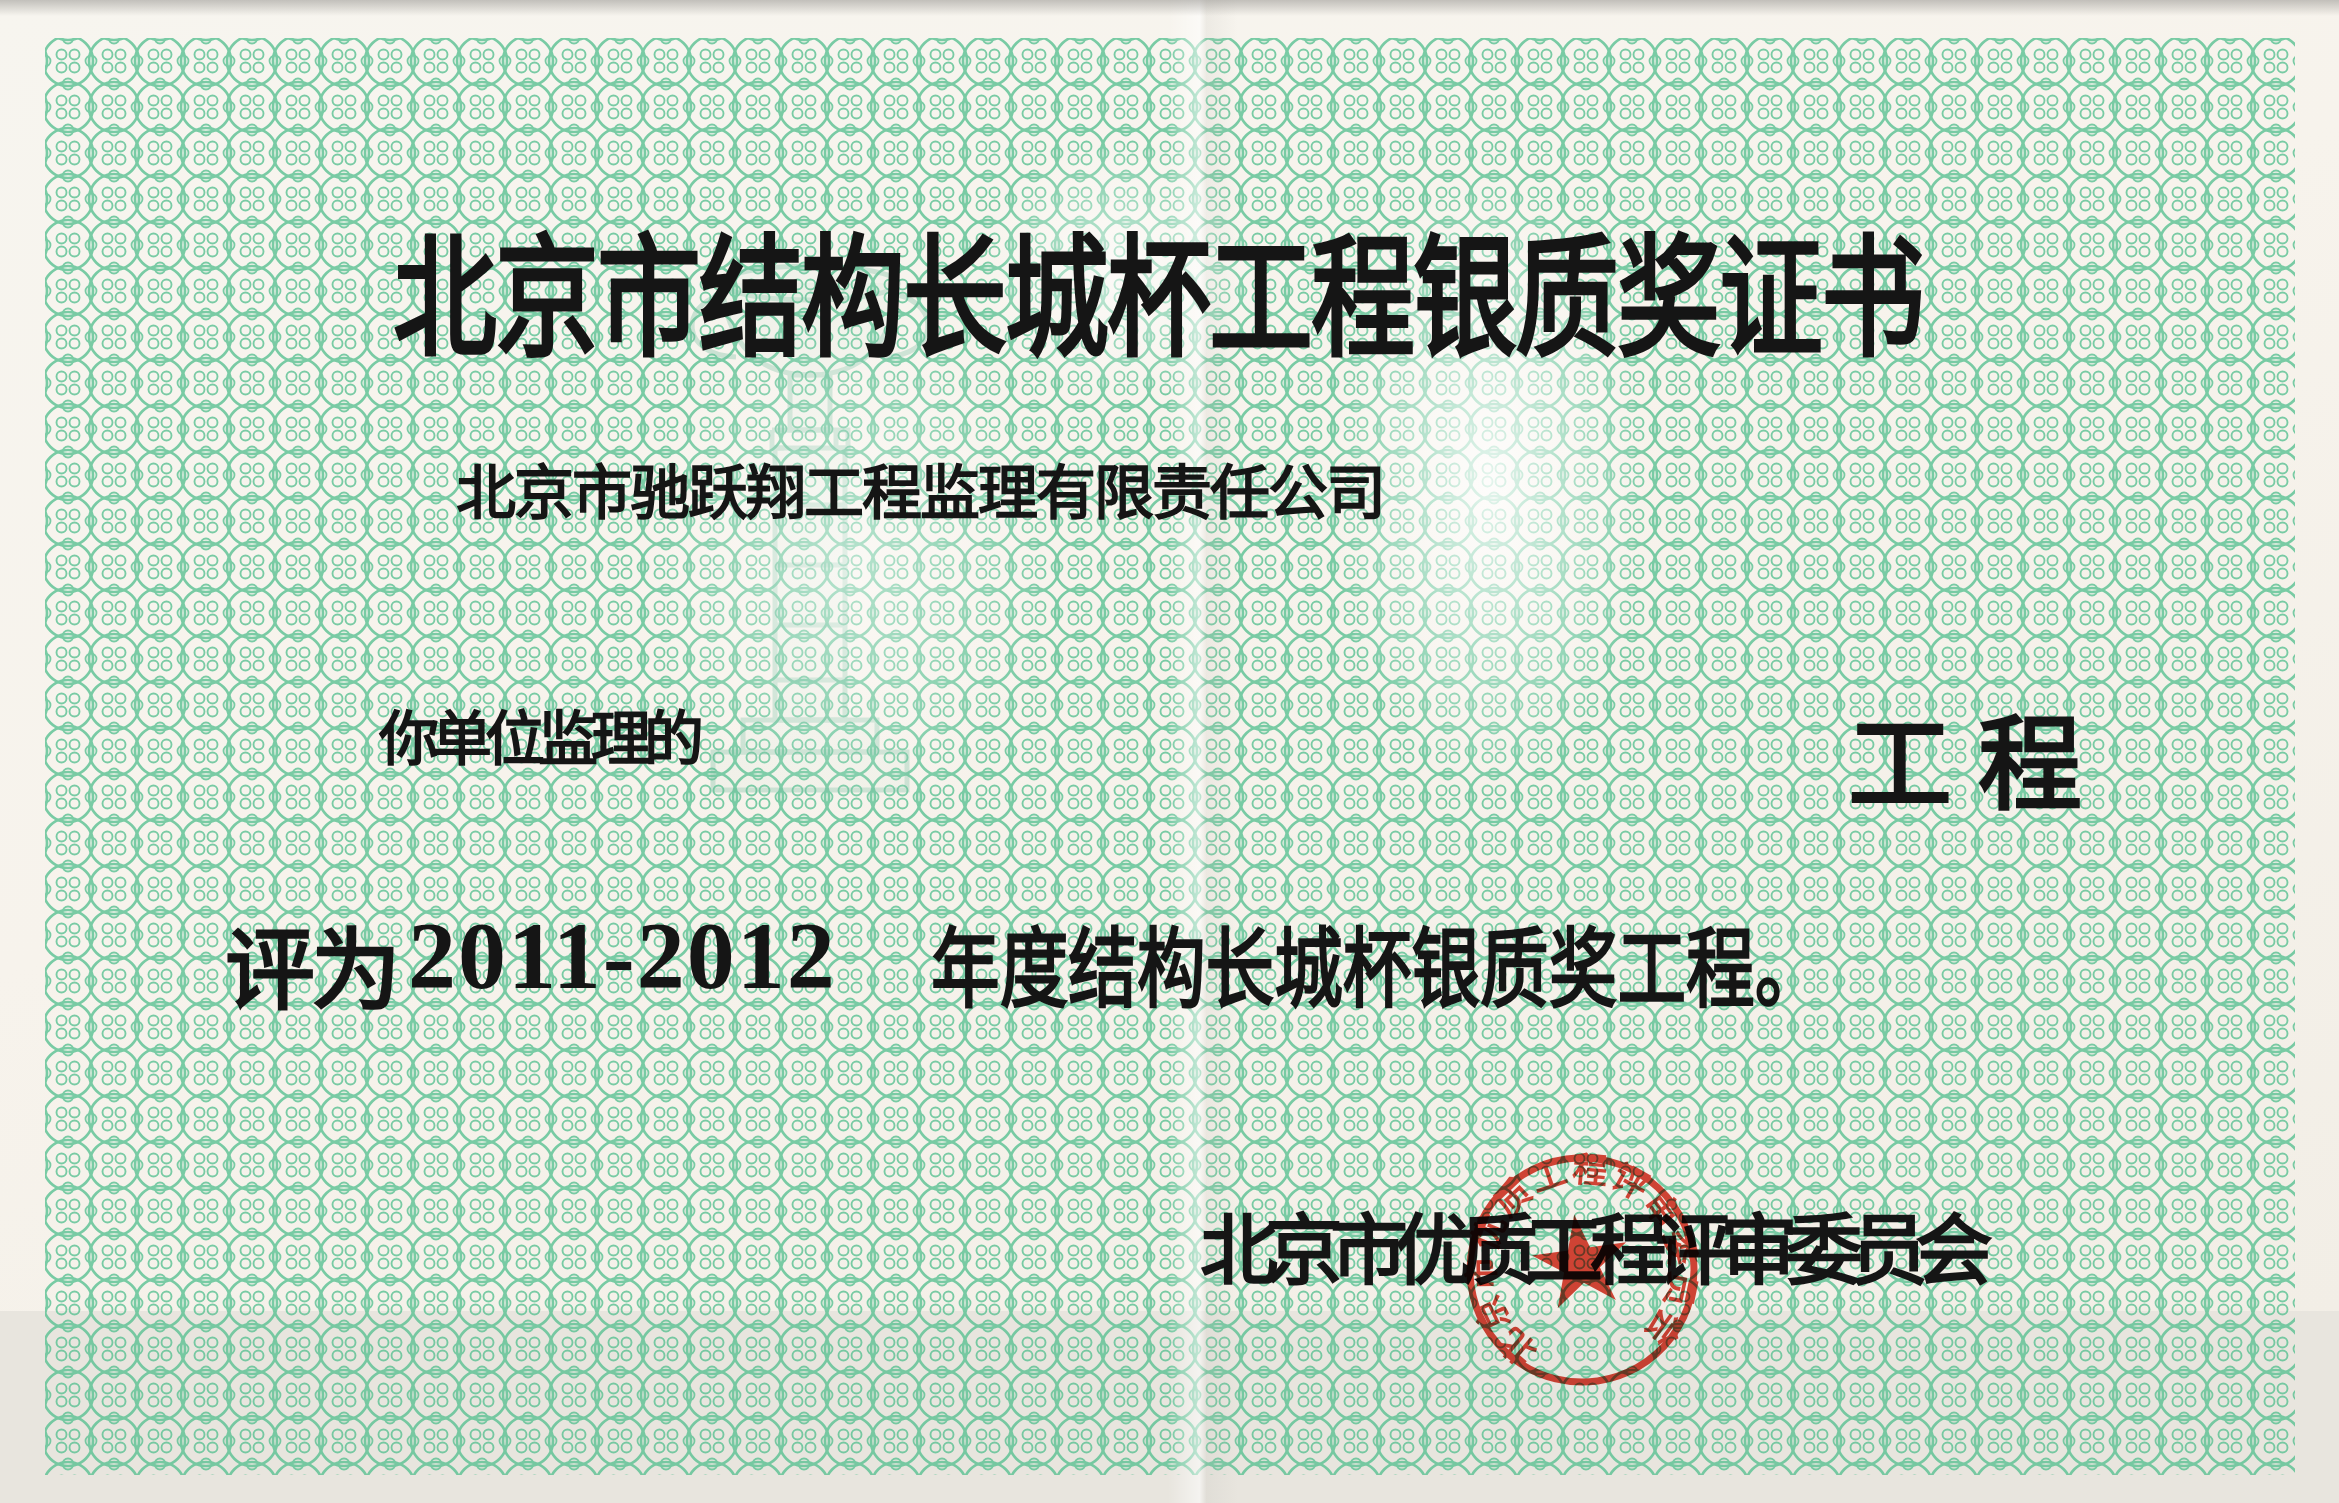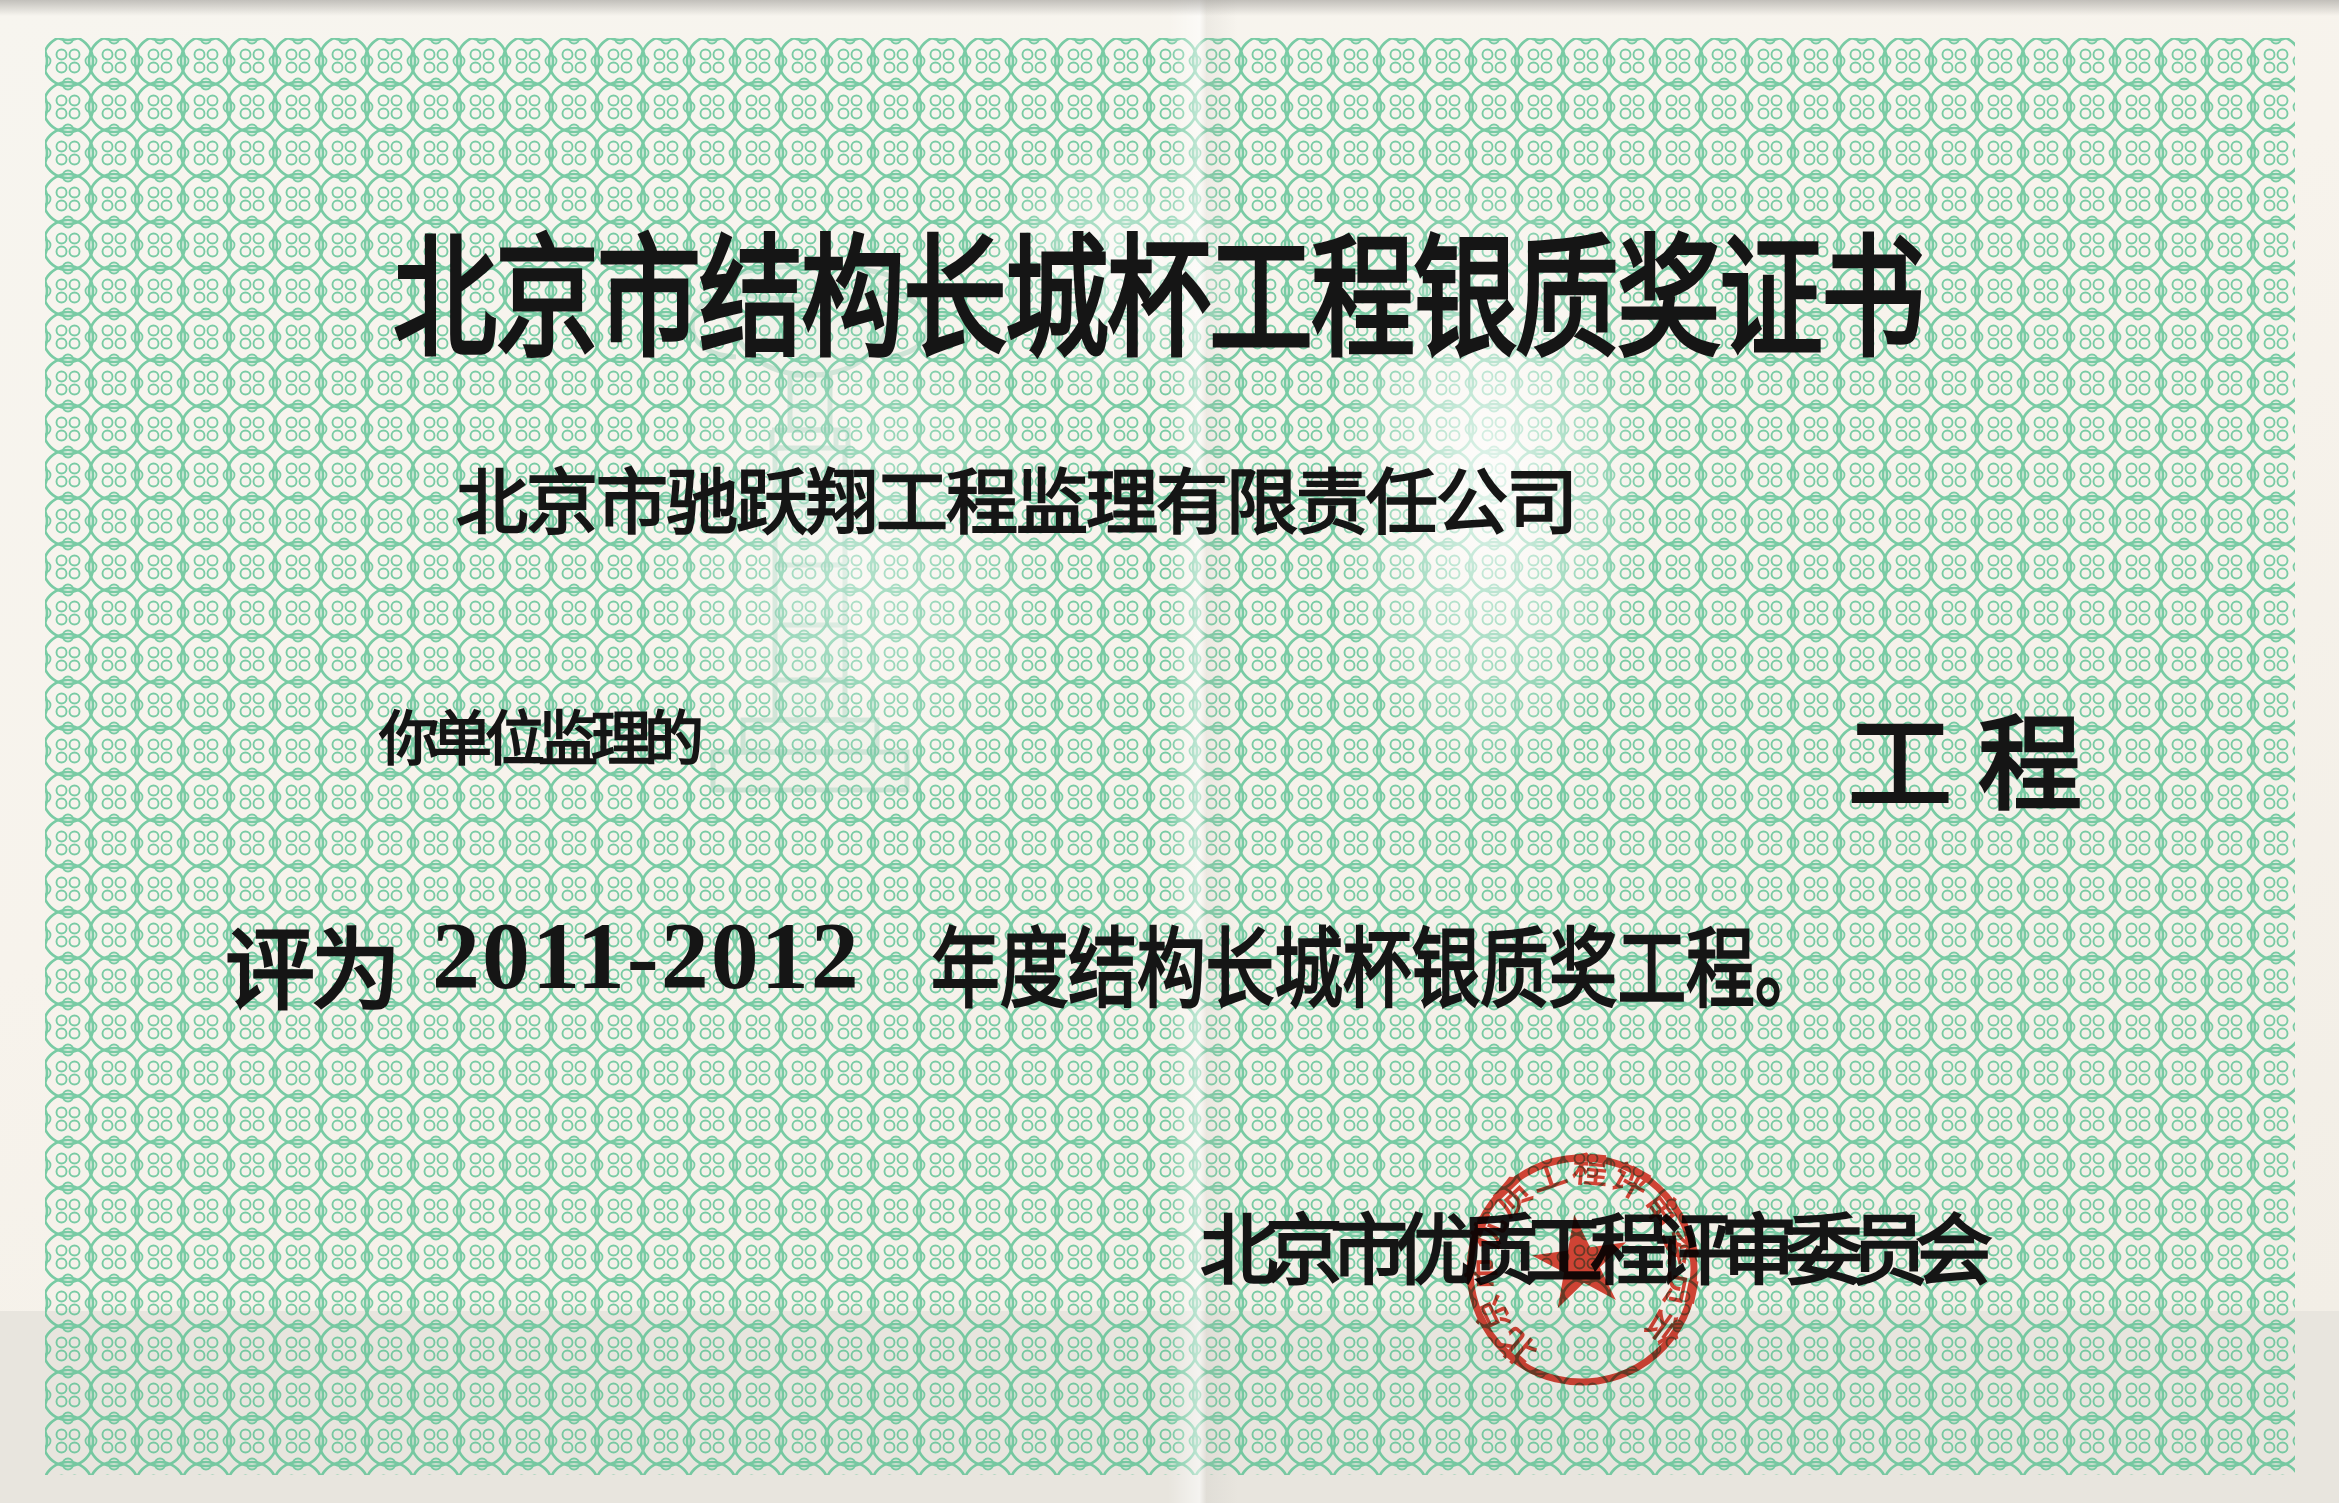--- a/index.html
+++ b/index.html
@@ -22,26 +22,26 @@
     background:radial-gradient(closest-side,rgba(255,255,255,.45),rgba(255,255,255,0));}
   .glare3{left:980px;top:140px;width:280px;height:260px;z-index:3;
     background:radial-gradient(closest-side,rgba(255,255,255,.6),rgba(255,255,255,0));}
   
   .txt{position:absolute;white-space:nowrap;z-index:4;color:#151515;}
   .f-hei{font-family:"Liberation Sans",sans-serif;}
   .f-song{font-family:"Liberation Serif",serif;}
   .f-kai{font-family:"DejaVu Serif",serif;}
   .title{left:393px;top:190px;font-size:104px;font-weight:900;letter-spacing:-2px;
          transform:scaleY(1.28);transform-origin:left top;}
-  .company{left:456px;top:444px;font-size:72px;font-weight:700;letter-spacing:-2px;text-align:center;}
+  .company{left:456px;top:444px;font-size:60px;font-weight:700;letter-spacing:-2px;text-align:center;}
   .l3a{left:379px;top:690px;font-size:60px;font-weight:900;letter-spacing:-7px;}
   .l3b{left:921px;top:700px;font-size:72px;font-weight:600;}
   .l3c{left:1848px;top:680px;font-size:104px;font-weight:900;letter-spacing:26px;}
   .l4a{left:225px;top:898px;font-size:90px;font-weight:900;letter-spacing:-4px;}
-  .l4b{left:432px;top:900px;font-size:96px;font-weight:700;letter-spacing:2px;font-family:Liberation Serif, serif;}
+  .l4b{left:408px;top:900px;font-size:96px;font-weight:700;letter-spacing:2px;font-family:Liberation Serif, serif;}
   .l4c{left:931px;top:898px;font-size:88px;font-weight:900;display:inline-block;
        transform:scaleX(0.78);transform-origin:left top;}
   .issuer{left:1200px;top:1188px;font-size:78px;font-weight:900;letter-spacing:-13px;}
   .serial{left:214px;top:1258px;font-size:68px;font-weight:700;}
   .serial .num{font-weight:800;font-size:64px;}
   .date{left:1237px;top:1326px;font-size:72px;font-weight:600;letter-spacing:-2px;color:#1c1c1c;}
   .seal{left:1452px;top:1140px;z-index:5;mix-blend-mode:multiply;opacity:.93;
         transform:rotate(-8deg);}
   .pattern-wrap{left:45px;top:38px;z-index:1;}
   .watermark{left:640px;top:225px;z-index:2;opacity:.32;}

